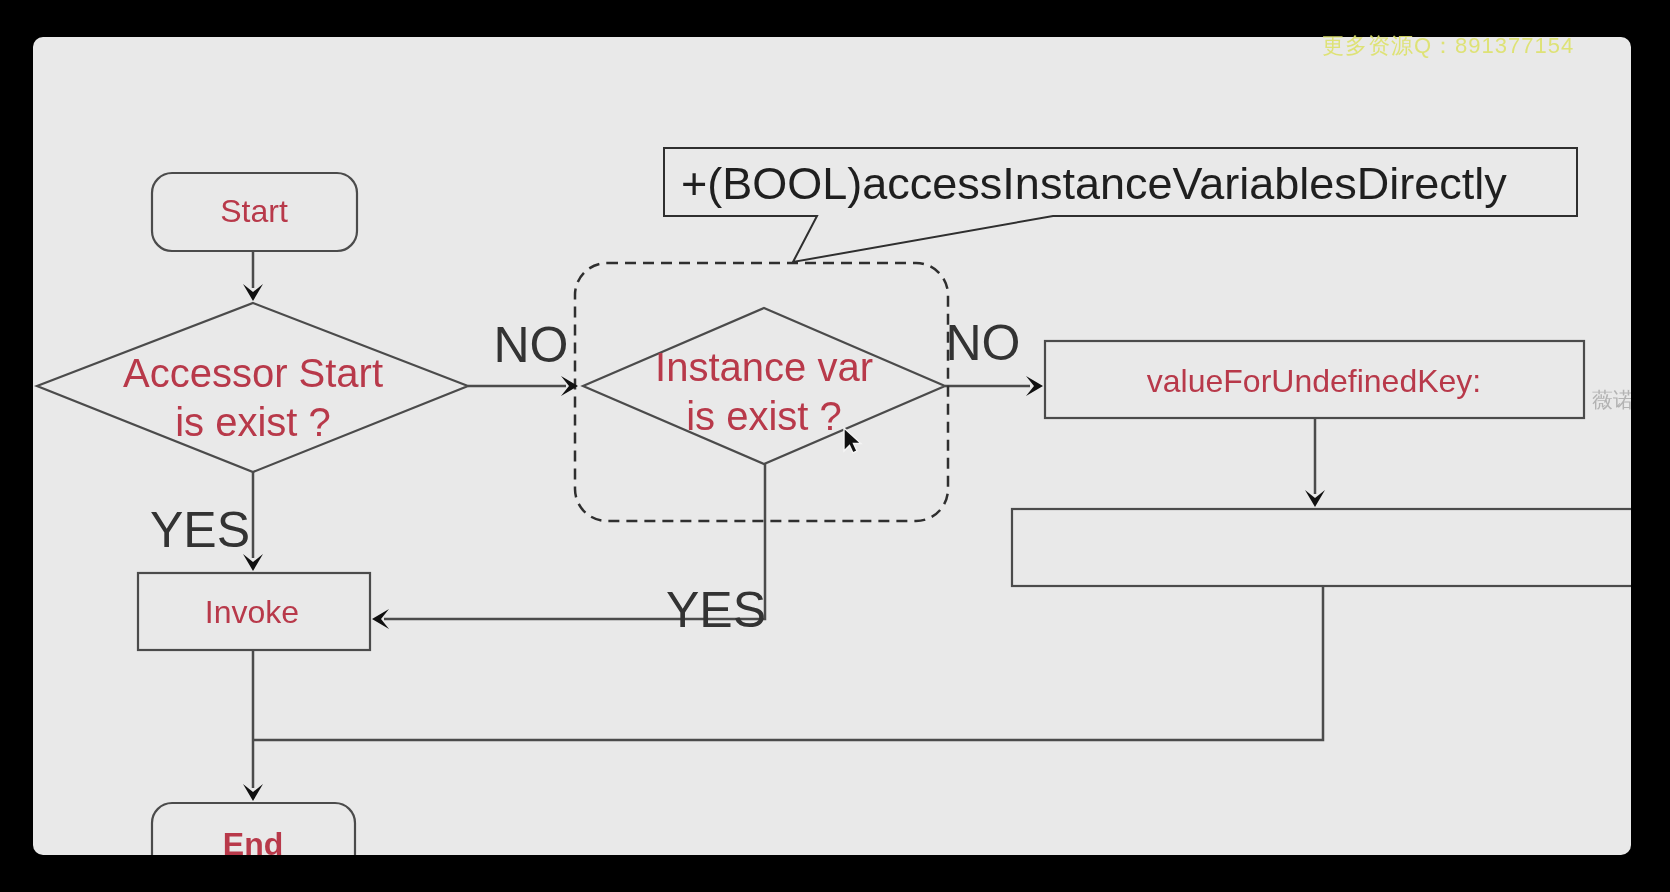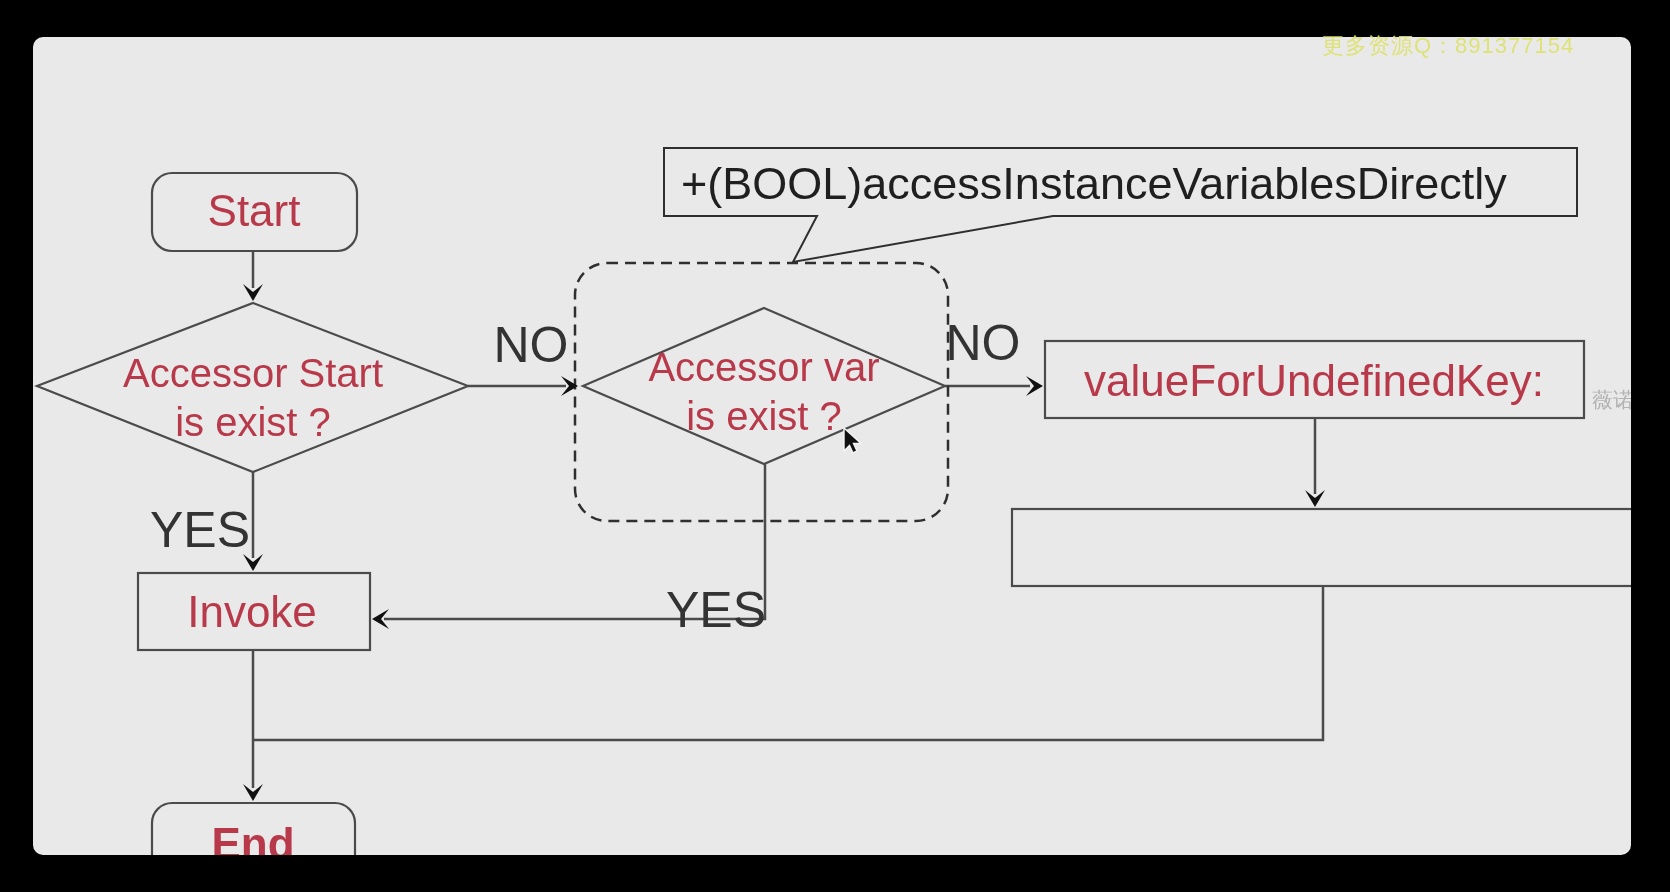--- a/index.html
+++ b/index.html
@@ -6,21 +6,21 @@
   .stage{position:relative;width:1670px;height:892px;background:#000;overflow:hidden;
          font-family:"Liberation Sans",sans-serif;}
   .content{position:absolute;left:33px;top:37px;width:1598px;height:818px;
            background:#e9e9e9;border-radius:10px;overflow:hidden;}
   .canvas{position:absolute;left:-33px;top:-37px;width:1670px;height:892px;}
   .canvas svg{position:absolute;left:0;top:0;}
   .label{position:absolute;transform:translate(-50%,-50%);white-space:nowrap;
          color:#b8394a;text-align:center;}
   .edge-label{position:absolute;transform:translate(-50%,-50%);white-space:nowrap;
          color:#333;font-size:50px;}
-  .node-font{font-size:44px;}
+  .node-font{font-size:32px;}
   .decision-font{font-size:40px;line-height:49px;}
   .callout-label{position:absolute;transform:translate(0,-50%);white-space:nowrap;
          color:#1f1f1f;font-size:45px;}
   .promo{position:absolute;left:1322px;top:31px;font-size:22px;letter-spacing:1px;
          color:#dde26a;opacity:.9;z-index:5;white-space:nowrap;}
   .watermark{position:absolute;left:1592px;top:386px;font-size:21px;color:#b3b3b3;
          white-space:nowrap;text-align:center;}
 </style>
 </head>
 <body>
@@ -68,21 +68,21 @@
       </svg>
 
       <div class="label node-font" style="left:254px;top:211px;">Start</div>
 
       <div class="label decision-font" style="left:253px;top:398px;">
         <div>Accessor Start</div>
         <div>is exist ?</div>
       </div>
 
       <div class="label decision-font" style="left:764px;top:392px;">
-        <div>Accessor var</div>
+        <div>Instance var</div>
         <div>is exist ?</div>
       </div>
 
       <div class="callout-label" style="left:681px;top:184px;">+(BOOL)accessInstanceVariablesDirectly</div>
 
       <div class="label node-font" style="left:1314px;top:381px;">valueForUndefinedKey:</div>
 
 
       <div class="label node-font" style="left:252px;top:612px;">Invoke</div>
 

